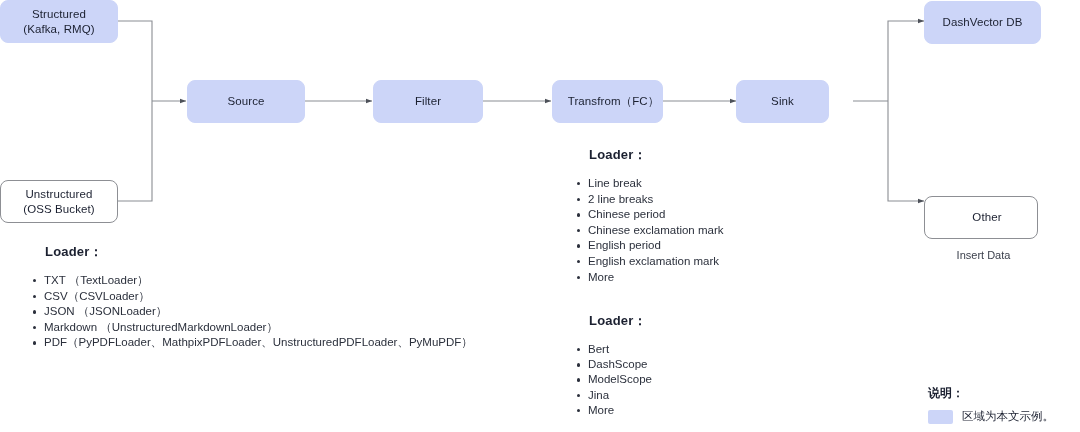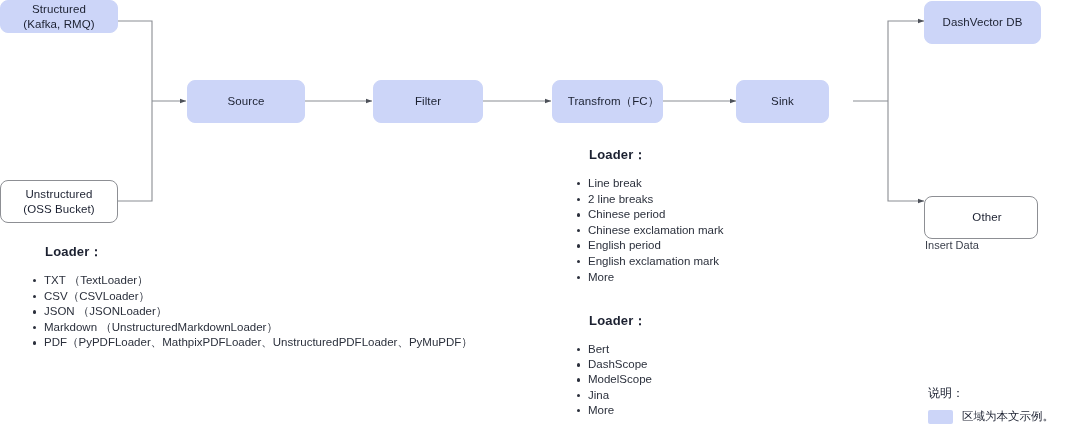--- a/index.html
+++ b/index.html
@@ -89,21 +89,21 @@
     height: 3.4px;
     border-radius: 50%;
     background: #2b303c;
   }
   .loader-list.tight li { line-height: 15.2px; }
   .legend {
     position: absolute;
   }
   .legend-title {
     font-size: 12px;
-    font-weight: normal;
+    font-weight: bold;
     color: #1b2030;
     margin-bottom: 7px;
   }
   .legend-row {
     display: flex;
     align-items: center;
     gap: 9px;
   }
   .legend-swatch {
     width: 25px;
@@ -144,39 +144,39 @@
       <path d="M663,101 L736,101" marker-end="url(#arrow)"></path>
 
       <path d="M853,101 L888,101"></path>
 
       <path d="M888,101 L888,21 L924,21" marker-end="url(#arrow)"></path>
 
       <path d="M888,101 L888,201 L924,201" marker-end="url(#arrow)"></path>
     </g>
   </svg>
 
-  <div class="node filled" style="left:0px; top:0px; width:118px; height:33px;">Structured
+  <div class="node filled" style="left:0px; top:0px; width:118px; height:43px;">Structured
 (Kafka, RMQ)</div>
 
   <div class="node outlined" style="left:0px; top:180px; width:118px; height:43px;">Unstructured
 (OSS Bucket)</div>
 
   <div class="node filled" style="left:187px; top:80px; width:118px; height:43px;">Source</div>
 
   <div class="node filled" style="left:373px; top:80px; width:110px; height:43px;">Filter</div>
 
   <div class="node filled" style="left:552px; top:80px; width:111px; height:43px;padding-left:12px;">Transfrom（FC）</div>
 
   <div class="node filled" style="left:736px; top:80px; width:93px; height:43px;">Sink</div>
 
   <div class="node filled" style="left:924px; top:1px; width:117px; height:43px;">DashVector DB</div>
 
   <div class="node outlined" style="left:924px; top:196px; width:114px; height:43px;padding-left:12px;">Other</div>
 
-  <div class="free-label" style="left:925px; top:238px; width:117px; text-align:left;">Insert Data</div>
+  <div class="free-label" style="left:925px; top:248px; width:117px; text-align:center;">Insert Data</div>
 
   <div class="loader-block" style="left:8px; top:243px;">
     <div class="loader-title">Loader：</div>
     <ul class="loader-list">
       <li>TXT （TextLoader）</li>
       <li>CSV（CSVLoader）</li>
       <li>JSON （JSONLoader）</li>
       <li>Markdown （UnstructuredMarkdownLoader）</li>
       <li>PDF（PyPDFLoader、MathpixPDFLoader、UnstructuredPDFLoader、PyMuPDF）</li>
     </ul>

